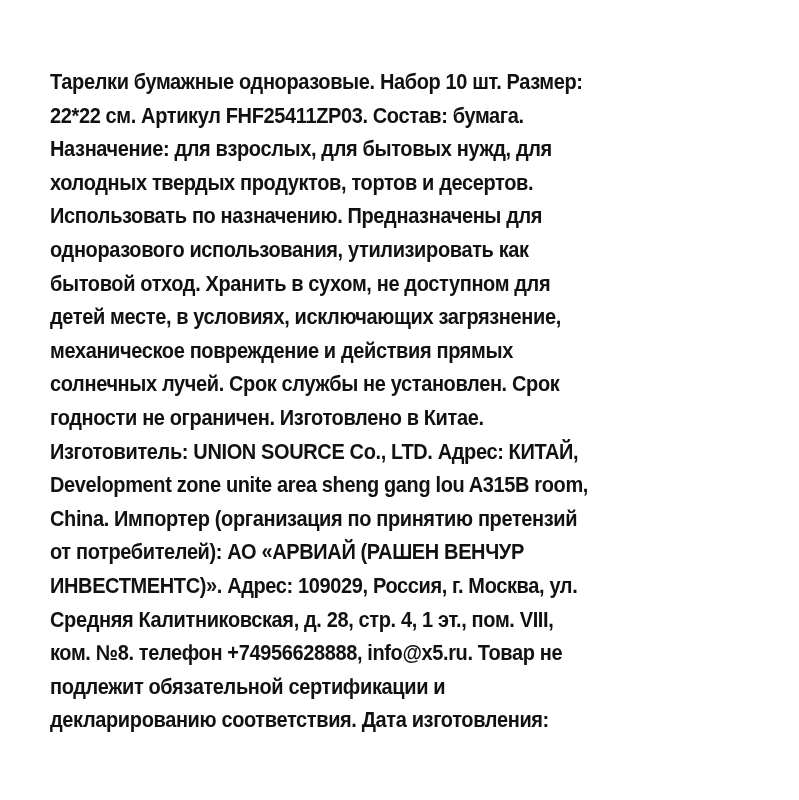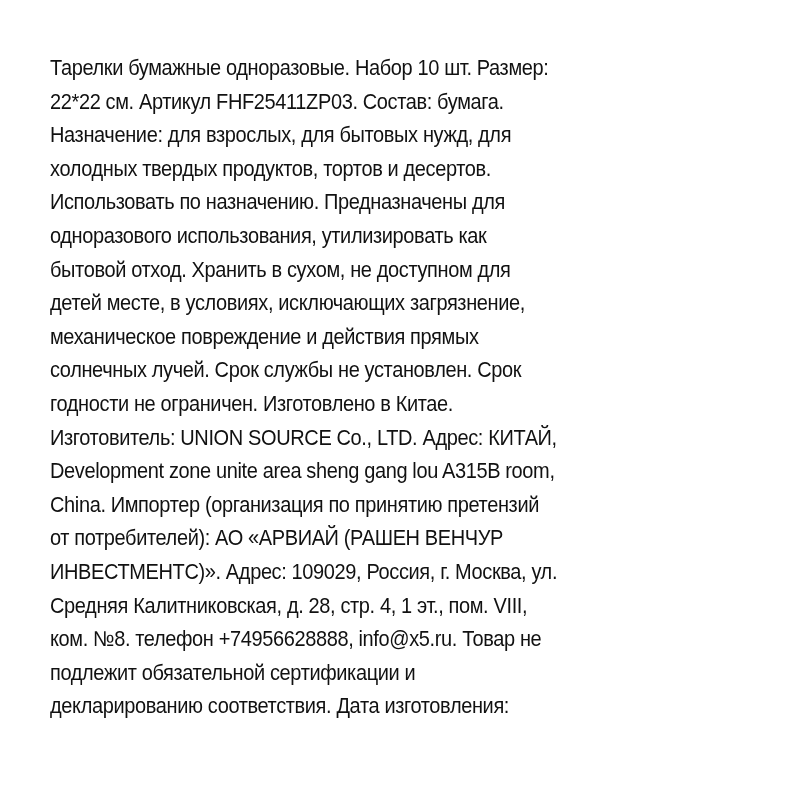--- a/index.html
+++ b/index.html
@@ -1,23 +1,23 @@
 <!DOCTYPE html>
 <html><head>
 <meta charset="utf-8">
 <style>
   html, body { margin: 0; padding: 0; background: #ffffff; }
   body { width: 799px; height: 800px; overflow: hidden; position: relative; }
   .label {
     position: absolute;
     left: 50px;
-    top: 52px;
+    top: 66px;
     width: 740px;
     font-family: "Liberation Sans", sans-serif;
-    font-weight: normal;
+    font-weight: bold;
     font-size: 21.5px;
     color: #111111;
     letter-spacing: -0.4px;
   }
   .line {
     height: 33.6px;
     line-height: 33.6px;
     white-space: nowrap;
     transform: scaleX(0.93);
     transform-origin: left center;

